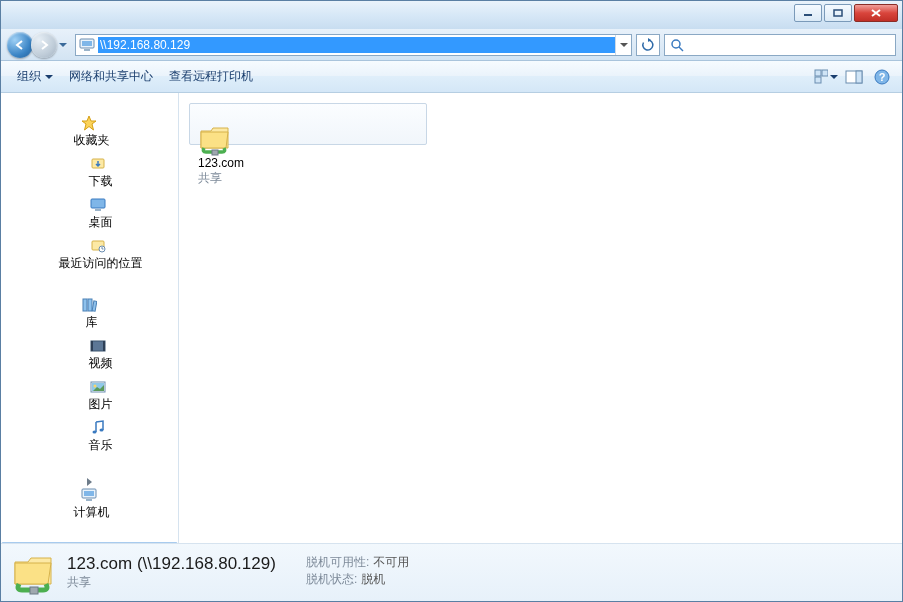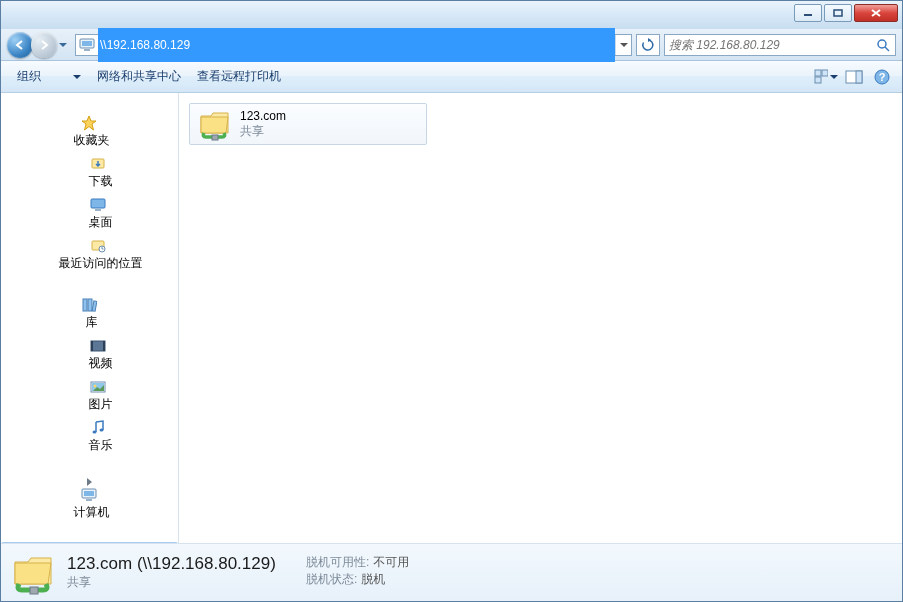--- a/index.html
+++ b/index.html
@@ -73,21 +73,21 @@
     }
     .addr-icon {
       width: 18px; height: 18px; margin: 0 2px;
       display: flex; align-items: center; justify-content: center;
     }
     .addr-input {
       flex: 1;
       border: none;
       outline: none;
       font-size: 12px;
-      height: 34px;
+      height: 16px;
       padding: 4px 2px;
       background: #3399ff;
       color: #fff;
     }
     .addr-dd {
       width: 16px; height: 20px;
       display: flex; align-items: center; justify-content: center;
       border-left: 1px solid #ccd9e6;
       cursor: pointer;
     }
@@ -119,21 +119,20 @@
       border-bottom: 1px solid #b6cee2;
       display: flex;
       align-items: center;
       padding: 0 8px;
       color: #1a3e6e;
     }
     .toolbar-item {
       display: flex; align-items: center;
       padding: 4px 8px;
       cursor: pointer;
-      gap: 28px;
     }
     .toolbar-item .dd-tri { margin-left: 4px; }
     .toolbar-spacer { flex: 1; }
     .toolbar-icon {
       width: 24px; height: 24px;
       display: flex; align-items: center; justify-content: center;
       margin-left: 4px;
       cursor: pointer;
     }
 
@@ -183,23 +182,24 @@
       background: #fff;
       padding: 10px;
     }
     .share-tile {
       width: 238px;
       height: 42px;
       border: 1px solid #c8d7e6;
       border-radius: 2px;
       background: linear-gradient(to bottom, #fbfdff, #f1f6fb);
       display: flex;
-      align-items: center;
-      padding: 4px 8px;
-      cursor: pointer;
+      align-items: flex-start;
+      padding: 18px 8px;
+      cursor: pointer;
+      flex-direction: column;
     }
     .share-icon {
       width: 34px; height: 34px; margin-right: 8px;
       display:flex;align-items:center;justify-content:center;
     }
     .share-text .name { font-size: 12px; color: #000; }
     .share-text .sub { font-size: 12px; color: #7d8a99; }
 
     
     .details {
@@ -276,21 +276,20 @@
       <div class="dd-tri" style="border-top-color:#555"></div>
     </div>
   </div>
   <div class="refresh-box">
     <svg width="14" height="14">
         <path d="M7 2 A5 5 0 1 1 2.5 4.5" fill="none" stroke="#2e6aa8" stroke-width="1.5"></path>
         <path d="M7 0 L7 4 L10 2 Z" fill="#2e6aa8"></path>
       </svg>
   </div>
   <div class="search">
-    <input placeholder="搜索 192.168.80.129" style="">
     <div class="search-icon-r">
       <svg width="14" height="14">
           <circle cx="6" cy="6" r="4" fill="none" stroke="#3a7ac0" stroke-width="1.5"></circle>
           <line x1="9" y1="9" x2="13" y2="13" stroke="#3a7ac0" stroke-width="1.5"></line>
         </svg>
     </div>
   </div>
 </div>
 
 <div class="toolbar">

